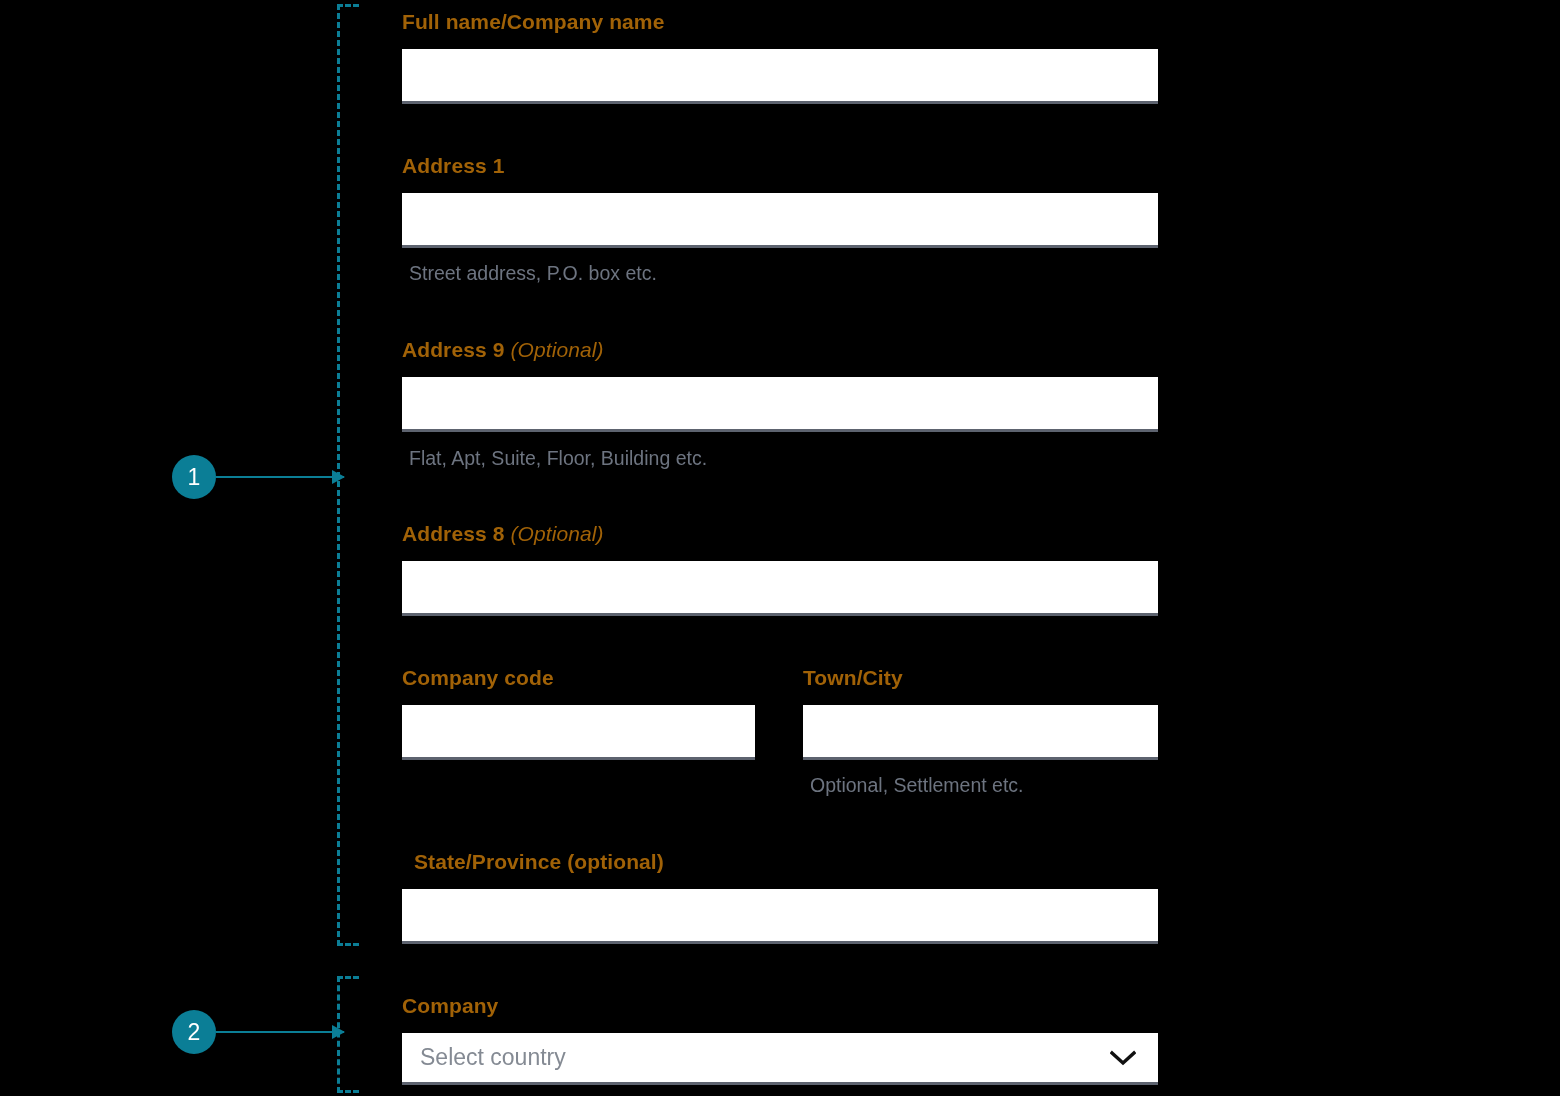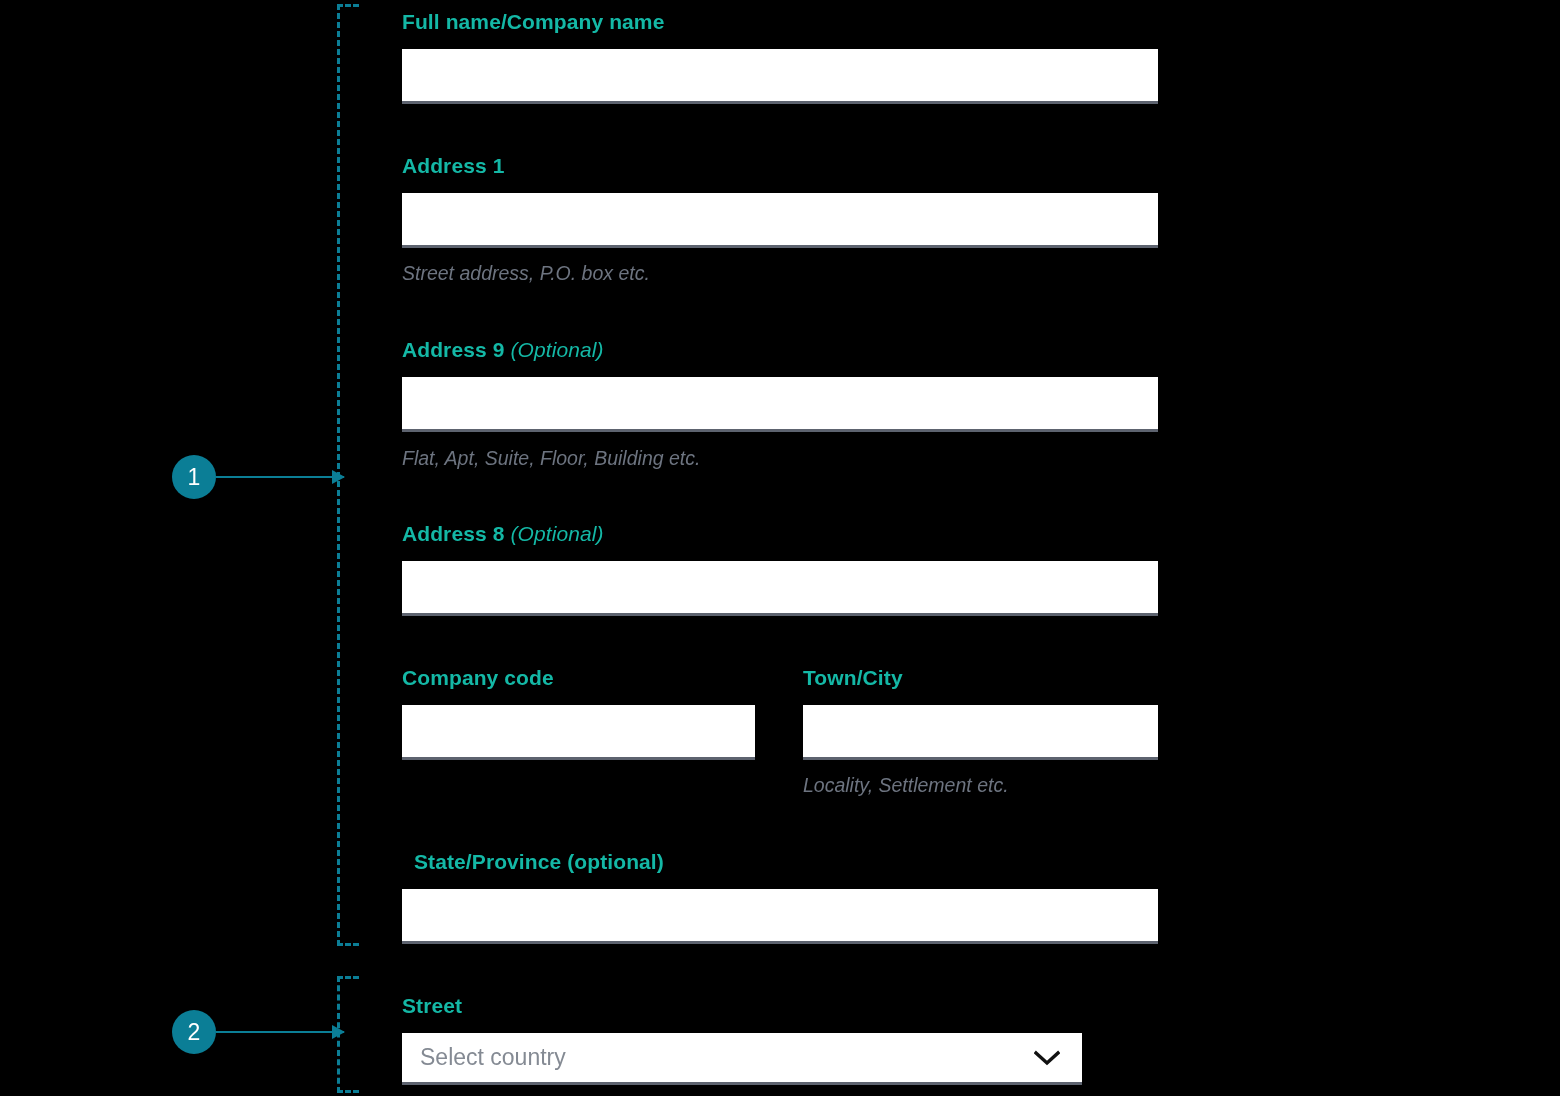--- a/index.html
+++ b/index.html
@@ -80,21 +80,21 @@
     right: -1px;
     top: -6px;
     width: 0;
     height: 0;
     border-left: 13px solid #0b7e96;
     border-top: 7px solid transparent;
     border-bottom: 7px solid transparent;
   }
 
   .label {
-    color: #14b8a6;
+    color: #a16207;
     font-size: 21px;
     font-weight: bold;
     line-height: 1.2;
     letter-spacing: 0.1px;
   }
   .label .opt {
     font-weight: normal;
     font-style: italic;
     text-align: right;
   }
@@ -105,22 +105,22 @@
     border: 0;
     border-bottom: 3px solid #5d636f;
     height: 52px;
     box-sizing: content-box;
     width: 100%;
   }
 
   .hint {
     color: #6d7480;
     font-size: 19.5px;
-    font-style: italic;
     line-height: 1.2;
+    margin-left: 7px;
   }
 
   
   #lbl-fullname  { position: absolute; left: 402px; top: 9px; }
   #box-fullname  { position: absolute; left: 402px; top: 49px; width: 756px; }
 
   #lbl-addr1     { position: absolute; left: 402px; top: 153px; }
   #box-addr1     { position: absolute; left: 402px; top: 193px; width: 756px; }
   #hint-addr1    { position: absolute; left: 402px; top: 262px; }
 
@@ -135,21 +135,21 @@
   #box-postal    { position: absolute; left: 402px; top: 705px; width: 353px; }
 
   #lbl-town      { position: absolute; left: 803px; top: 665px; }
   #box-town      { position: absolute; left: 803px; top: 705px; width: 355px; }
   #hint-town     { position: absolute; left: 803px; top: 774px; }
 
   #lbl-state     { position: absolute; left: 414px; top: 849px; }
   #box-state     { position: absolute; left: 402px; top: 889px; width: 756px; }
 
   #lbl-country   { position: absolute; left: 402px; top: 993px; }
-  #box-country   { position: absolute; left: 402px; top: 1033px; width: 680px; }
+  #box-country   { position: absolute; left: 402px; top: 1033px; width: 756px; }
 
   .select-box {
     background: #ffffff;
     border: 0;
     border-bottom: 3px solid #5d636f;
     height: 52px;
     display: flex;
     align-items: center;
     justify-content: space-between;
     padding: 0 22px 0 18px;
@@ -204,26 +204,26 @@
 <div class="hint" id="hint-addr2">Flat, Apt, Suite, Floor, Building etc.</div>
 
 <div class="label" id="lbl-addr3"><span>Address 8</span> <span class="opt">(Optional)</span></div>
 <div class="input-box" id="box-addr3"></div>
 
 <div class="label" id="lbl-postal">Company code</div>
 <div class="input-box" id="box-postal"></div>
 
 <div class="label" id="lbl-town">Town/City</div>
 <div class="input-box" id="box-town"></div>
-<div class="hint" id="hint-town">Locality, Settlement etc.</div>
+<div class="hint" id="hint-town">Optional, Settlement etc.</div>
 
 <div class="label all-bold" id="lbl-state">State/Province (optional)</div>
 <div class="input-box" id="box-state"></div>
 
-<div class="label" id="lbl-country">Street</div>
+<div class="label" id="lbl-country">Company</div>
 <div class="select-box" id="box-country">
   <span class="select-placeholder">Select country</span>
   <span class="chevron">
     <svg viewBox="0 0 26 16" width="26" height="16" xmlns="http://www.w3.org/2000/svg">
       <polyline points="2,3 13,13 24,3" fill="none" stroke="#111111" stroke-width="3.4" stroke-linecap="square" stroke-linejoin="miter"></polyline>
     </svg>
   </span>
 </div>
 
 </body></html>

